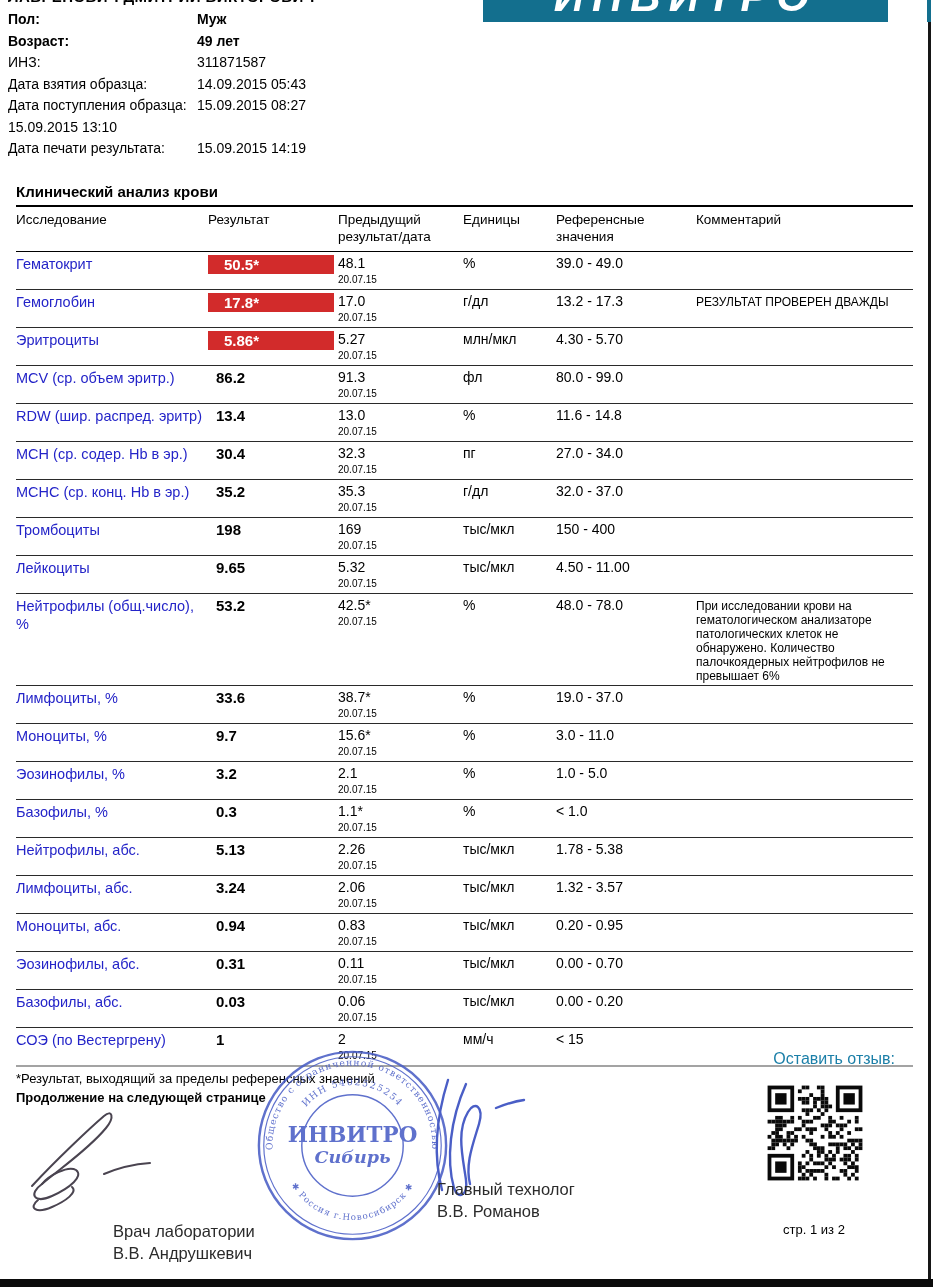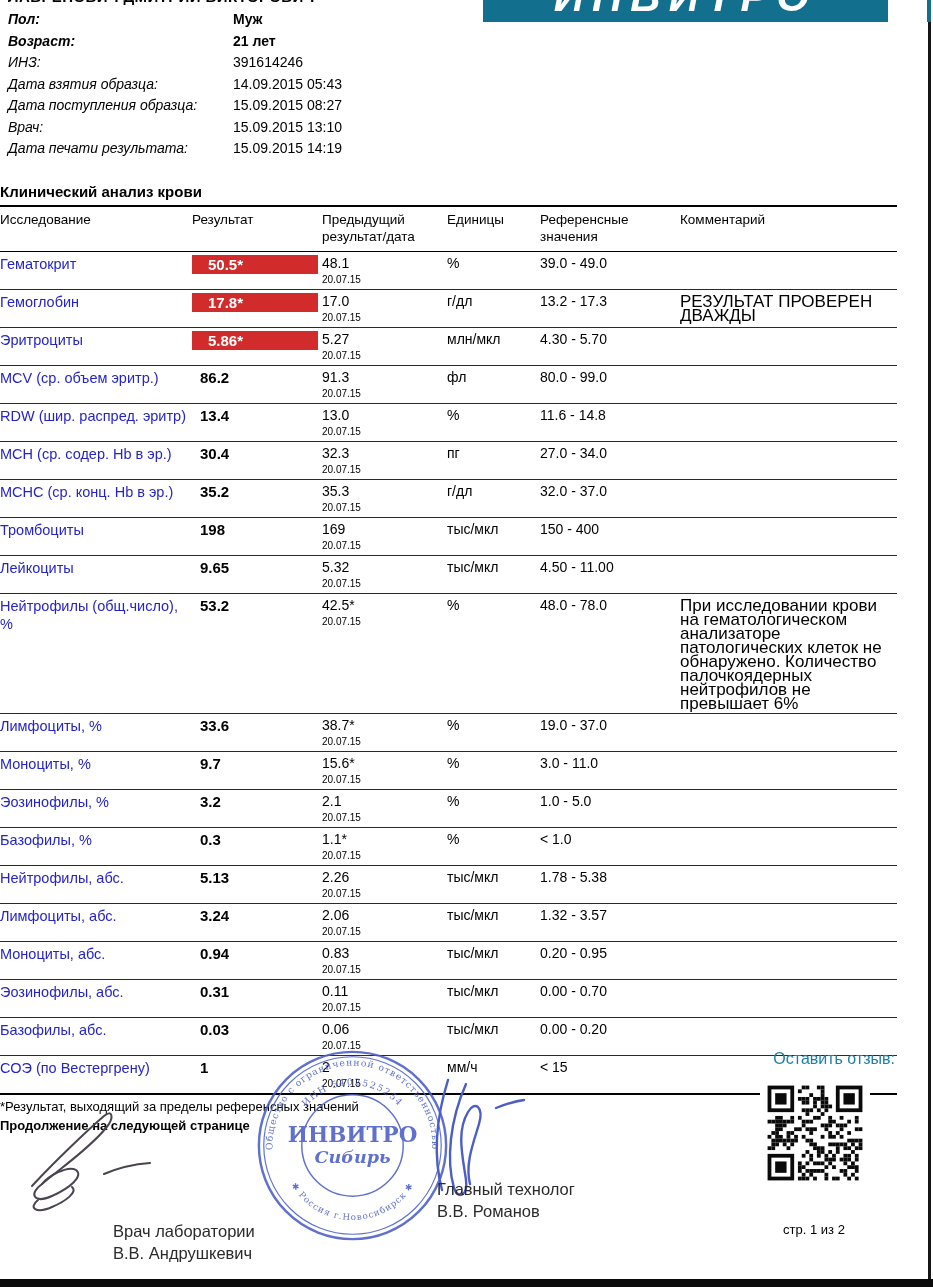--- a/index.html
+++ b/index.html
@@ -9,52 +9,52 @@
   
   .edge-right{position:absolute;top:22px;right:2px;width:3px;bottom:8px;background:#161616;}
   .edge-right-top{position:absolute;top:0;right:2px;width:4px;height:22px;background:#136f8e;}
   .edge-bottom{position:absolute;left:0;right:0;bottom:0;height:8px;background:#0b0b0b;}
 
   
   .name-clip{position:absolute;top:0;left:8px;height:7px;overflow:hidden;width:460px;}
   .name-clip span{display:block;margin-top:-12px;font-weight:bold;font-size:15px;letter-spacing:.4px;}
   .patient{position:absolute;top:9px;left:8px;width:470px;}
   .p-row{display:flex;line-height:21.5px;font-size:14px;}
-  .p-row .lbl{width:225px;font-style:italic;}
+  .p-row .lbl{width:189px;}
   .p-row.b .lbl,.p-row.b .val{font-weight:bold;}
 
   
   .logo-clip{position:absolute;top:0;left:483px;width:405px;height:22px;background:#136f8e;overflow:hidden;}
   .logo-clip span{display:block;margin-top:-27px;color:#fff;font-style:italic;font-weight:bold;
                   font-size:42px;letter-spacing:8px;text-align:center;font-family:"Liberation Sans",sans-serif;}
   .clinic{position:absolute;top:56px;left:483px;font-size:14.5px;line-height:21px;}
   .clinic .cname{font-weight:bold;}
 
   
-  .content{position:absolute;top:183px;left:0;width:897px;}
+  .content{position:absolute;top:183px;left:16px;width:897px;}
   .sec-title{font-weight:bold;font-size:15px;margin:0 0 5px 0;}
   table.results{border-collapse:collapse;width:100%;table-layout:fixed;
-                border-top:2px solid #000;border-bottom:2px solid #000000;}
+                border-top:2px solid #000;border-bottom:2px solid #a3a3a3;}
   table.results col.c-name{width:192px;}
   table.results col.c-res{width:130px;}
   table.results col.c-prev{width:125px;}
   table.results col.c-unit{width:93px;}
   table.results col.c-ref{width:140px;}
   th{font-weight:normal;font-size:13.5px;text-align:left;vertical-align:top;
      padding:4px 6px 6px 0;line-height:17px;}
   thead tr{border-bottom:1px solid #000;}
   tbody tr{border-top:1px solid #2a2a2a;}
   tbody tr:first-child{border-top:none;}
   td{vertical-align:top;padding:3px 6px 2px 0;line-height:17px;font-size:14px;}
   td.analyte{color:#2424c8;font-size:14.5px;line-height:18px;}
   td.result{font-weight:bold;font-size:15px;}
   td.result .res{padding-left:8px;display:inline-block;}
   td.result .res.flag{background:#d22b2b;color:#fff;padding:1px 16px;min-width:94px;margin-left:0;}
   .prev-date{font-size:10px;line-height:15px;}
-  td.comment{font-size:17px;line-height:14px;padding-top:5px;}
+  td.comment{font-size:12px;line-height:14px;padding-top:5px;}
 
   .footnote{font-size:13px;margin-top:4px;}
   .continuation{font-size:13px;font-weight:bold;margin-top:4px;}
 
   
   .sig-svg{position:absolute;}
   .sig-text{position:absolute;font-size:16.5px;line-height:22px;color:#2b2b2b;}
   .stamp{position:absolute;left:255px;top:1048px;width:195px;height:195px;opacity:.88;}
   .feedback-label{position:absolute;left:733px;top:1050px;width:162px;text-align:right;
                   color:#1b7fa8;font-size:16px;}
@@ -71,40 +71,39 @@
   </div>
 
   <div class="patient" id="patient-mount">
     <div class="p-row b">
       <span class="lbl">Пол:</span>
       <span class="val">Муж</span>
     </div>
 
     <div class="p-row b">
       <span class="lbl">Возраст:</span>
-      <span class="val">21 лет</span>
+      <span class="val">49 лет</span>
     </div>
 
     <div class="p-row">
       <span class="lbl">ИНЗ:</span>
-      <span class="val">391614246</span>
+      <span class="val">311871587</span>
     </div>
 
     <div class="p-row">
       <span class="lbl">Дата взятия образца:</span>
       <span class="val">14.09.2015 05:43</span>
     </div>
 
     <div class="p-row">
       <span class="lbl">Дата поступления образца:</span>
       <span class="val">15.09.2015 08:27</span>
     </div>
 
     <div class="p-row">
-      <span class="lbl">Врач:</span>
       <span class="val">15.09.2015 13:10</span>
     </div>
 
     <div class="p-row">
       <span class="lbl">Дата печати результата:</span>
       <span class="val">15.09.2015 14:19</span>
     </div>
   </div>
 
   <div class="logo-clip">

